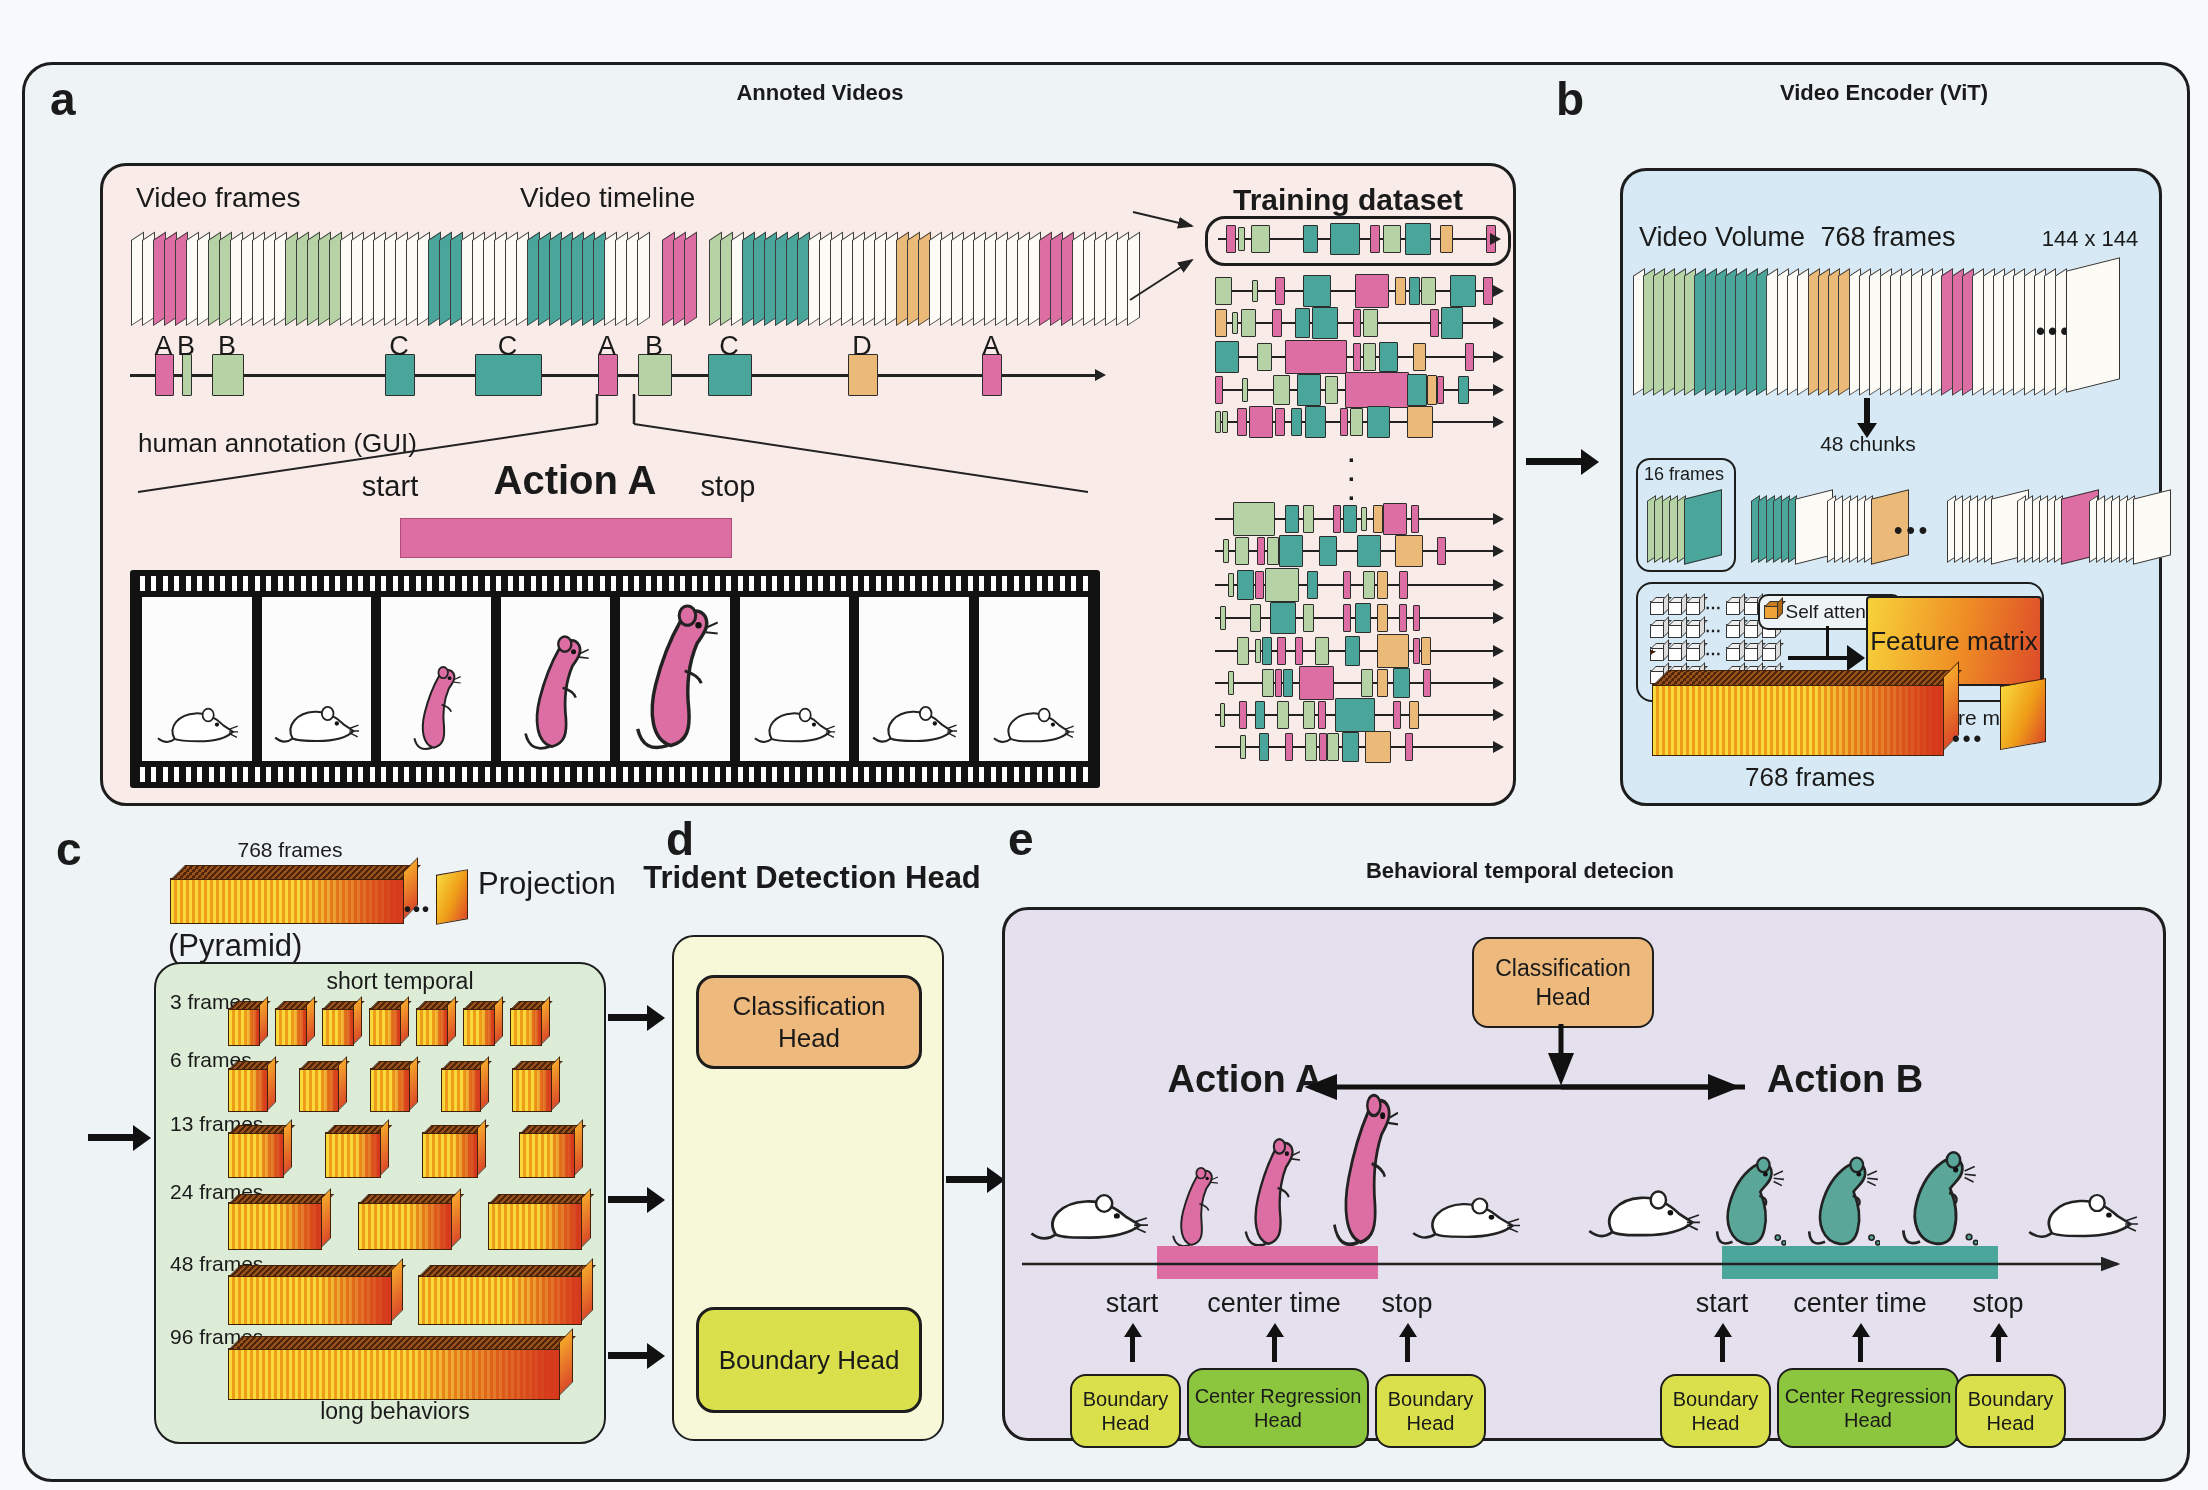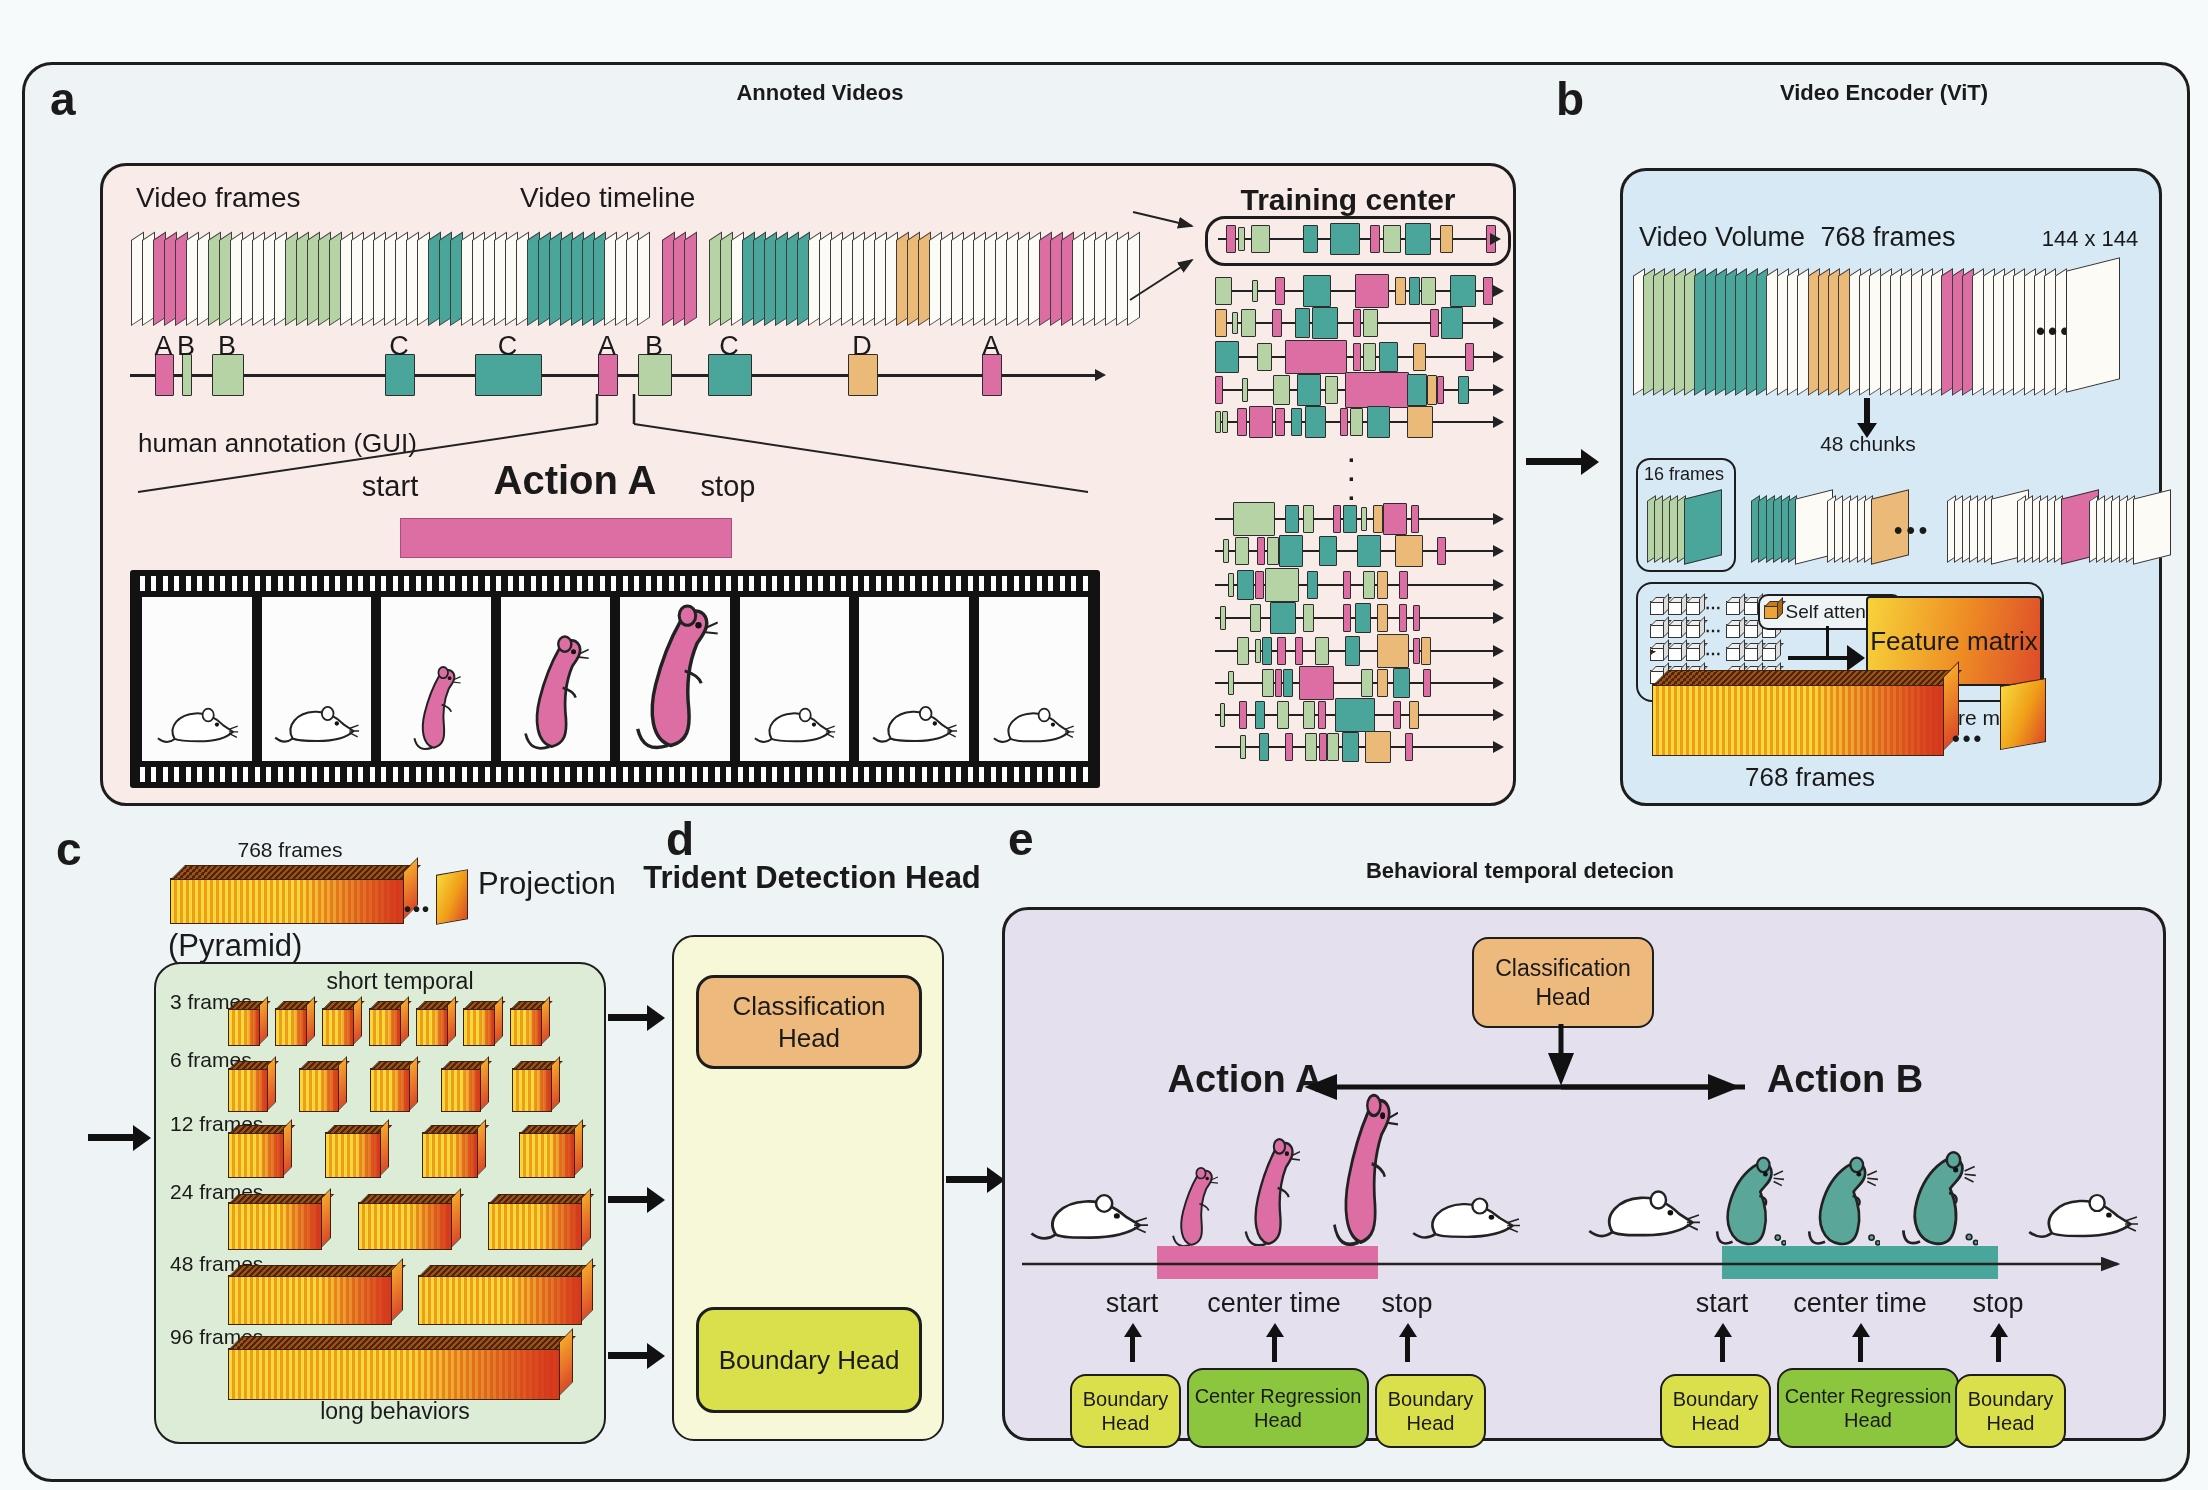--- a/index.html
+++ b/index.html
@@ -281,21 +281,21 @@
           </svg>
         </div>
         <div class="film-frame">
           <svg width="83" height="48" viewBox="0 0 104 60" fill="#ffffff">
             <use href="#m-side"></use>
           </svg>
         </div>
       </div>
   </div>
 
-  <div class="txt center" style="left:1348px;top:183px;font-size:30px;font-weight:600;">Training center</div>
+  <div class="txt center" style="left:1348px;top:183px;font-size:30px;font-weight:600;">Training dataset</div>
   <div class="abs" style="left:1205px;top:216px;width:300px;height:44px;border:3px solid #1d1d1d;border-radius:20px;"></div>
   <div class="abs" id="train-rows" style="left:0;top:0;width:2208px;height:1490px;pointer-events:none;">
       <div class="trow" style="left: 1218px; top: 238px; width: 272px; height: 2px;">
         <div class="tblk" style="left: 8px; width: 8px; height: 26px; background: rgb(221, 110, 163); border-width: 1.4px;"></div>
         <div class="tblk" style="left: 20px; width: 5px; height: 22px; background: rgb(182, 211, 166); border-width: 1.4px;"></div>
         <div class="tblk" style="left: 33px; width: 17px; height: 26px; background: rgb(182, 211, 166); border-width: 1.4px;"></div>
         <div class="tblk" style="left: 85px; width: 13px; height: 26px; background: rgb(74, 165, 154); border-width: 1.4px;"></div>
         <div class="tblk" style="left: 112px; width: 28px; height: 30px; background: rgb(74, 165, 154); border-width: 1.4px;"></div>
         <div class="tblk" style="left: 152px; width: 8px; height: 26px; background: rgb(221, 110, 163); border-width: 1.4px;"></div>
         <div class="tblk" style="left: 165px; width: 16px; height: 26px; background: rgb(182, 211, 166); border-width: 1.4px;"></div>
@@ -650,21 +650,21 @@
       <div class="b3" style="left: 369px; top: 1008px; width: 30px; height: 36px; --d: 6.75px;"></div>
       <div class="b3" style="left: 416px; top: 1008px; width: 30px; height: 36px; --d: 6.75px;"></div>
       <div class="b3" style="left: 463px; top: 1008px; width: 30px; height: 36px; --d: 6.75px;"></div>
       <div class="b3" style="left: 510px; top: 1008px; width: 30px; height: 36px; --d: 6.75px;"></div>
       <div class="txt" style="left: 170px; top: 1048px; font-size: 21px;">6 frames</div>
       <div class="b3" style="left: 228px; top: 1068px; width: 38px; height: 42px; --d: 6.95px;"></div>
       <div class="b3" style="left: 299px; top: 1068px; width: 38px; height: 42px; --d: 6.95px;"></div>
       <div class="b3" style="left: 370px; top: 1068px; width: 38px; height: 42px; --d: 6.95px;"></div>
       <div class="b3" style="left: 441px; top: 1068px; width: 38px; height: 42px; --d: 6.95px;"></div>
       <div class="b3" style="left: 512px; top: 1068px; width: 38px; height: 42px; --d: 6.95px;"></div>
-      <div class="txt" style="left: 170px; top: 1112px; font-size: 21px;">12 frames</div>
+      <div class="txt" style="left: 170px; top: 1112px; font-size: 21px;">13 frames</div>
       <div class="b3" style="left: 228px; top: 1132px; width: 54px; height: 44px; --d: 7.35px;"></div>
       <div class="b3" style="left: 325px; top: 1132px; width: 54px; height: 44px; --d: 7.35px;"></div>
       <div class="b3" style="left: 422px; top: 1132px; width: 54px; height: 44px; --d: 7.35px;"></div>
       <div class="b3" style="left: 519px; top: 1132px; width: 54px; height: 44px; --d: 7.35px;"></div>
       <div class="txt" style="left: 170px; top: 1180px; font-size: 21px;">24 frames</div>
       <div class="b3" style="left: 228px; top: 1202px; width: 92px; height: 46px; --d: 8.3px;"></div>
       <div class="b3" style="left: 358px; top: 1202px; width: 92px; height: 46px; --d: 8.3px;"></div>
       <div class="b3" style="left: 488px; top: 1202px; width: 92px; height: 46px; --d: 8.3px;"></div>
       <div class="txt" style="left: 170px; top: 1252px; font-size: 21px;">48 frames</div>
       <div class="b3" style="left: 228px; top: 1275px; width: 162px; height: 48px; --d: 10.05px;"></div>

